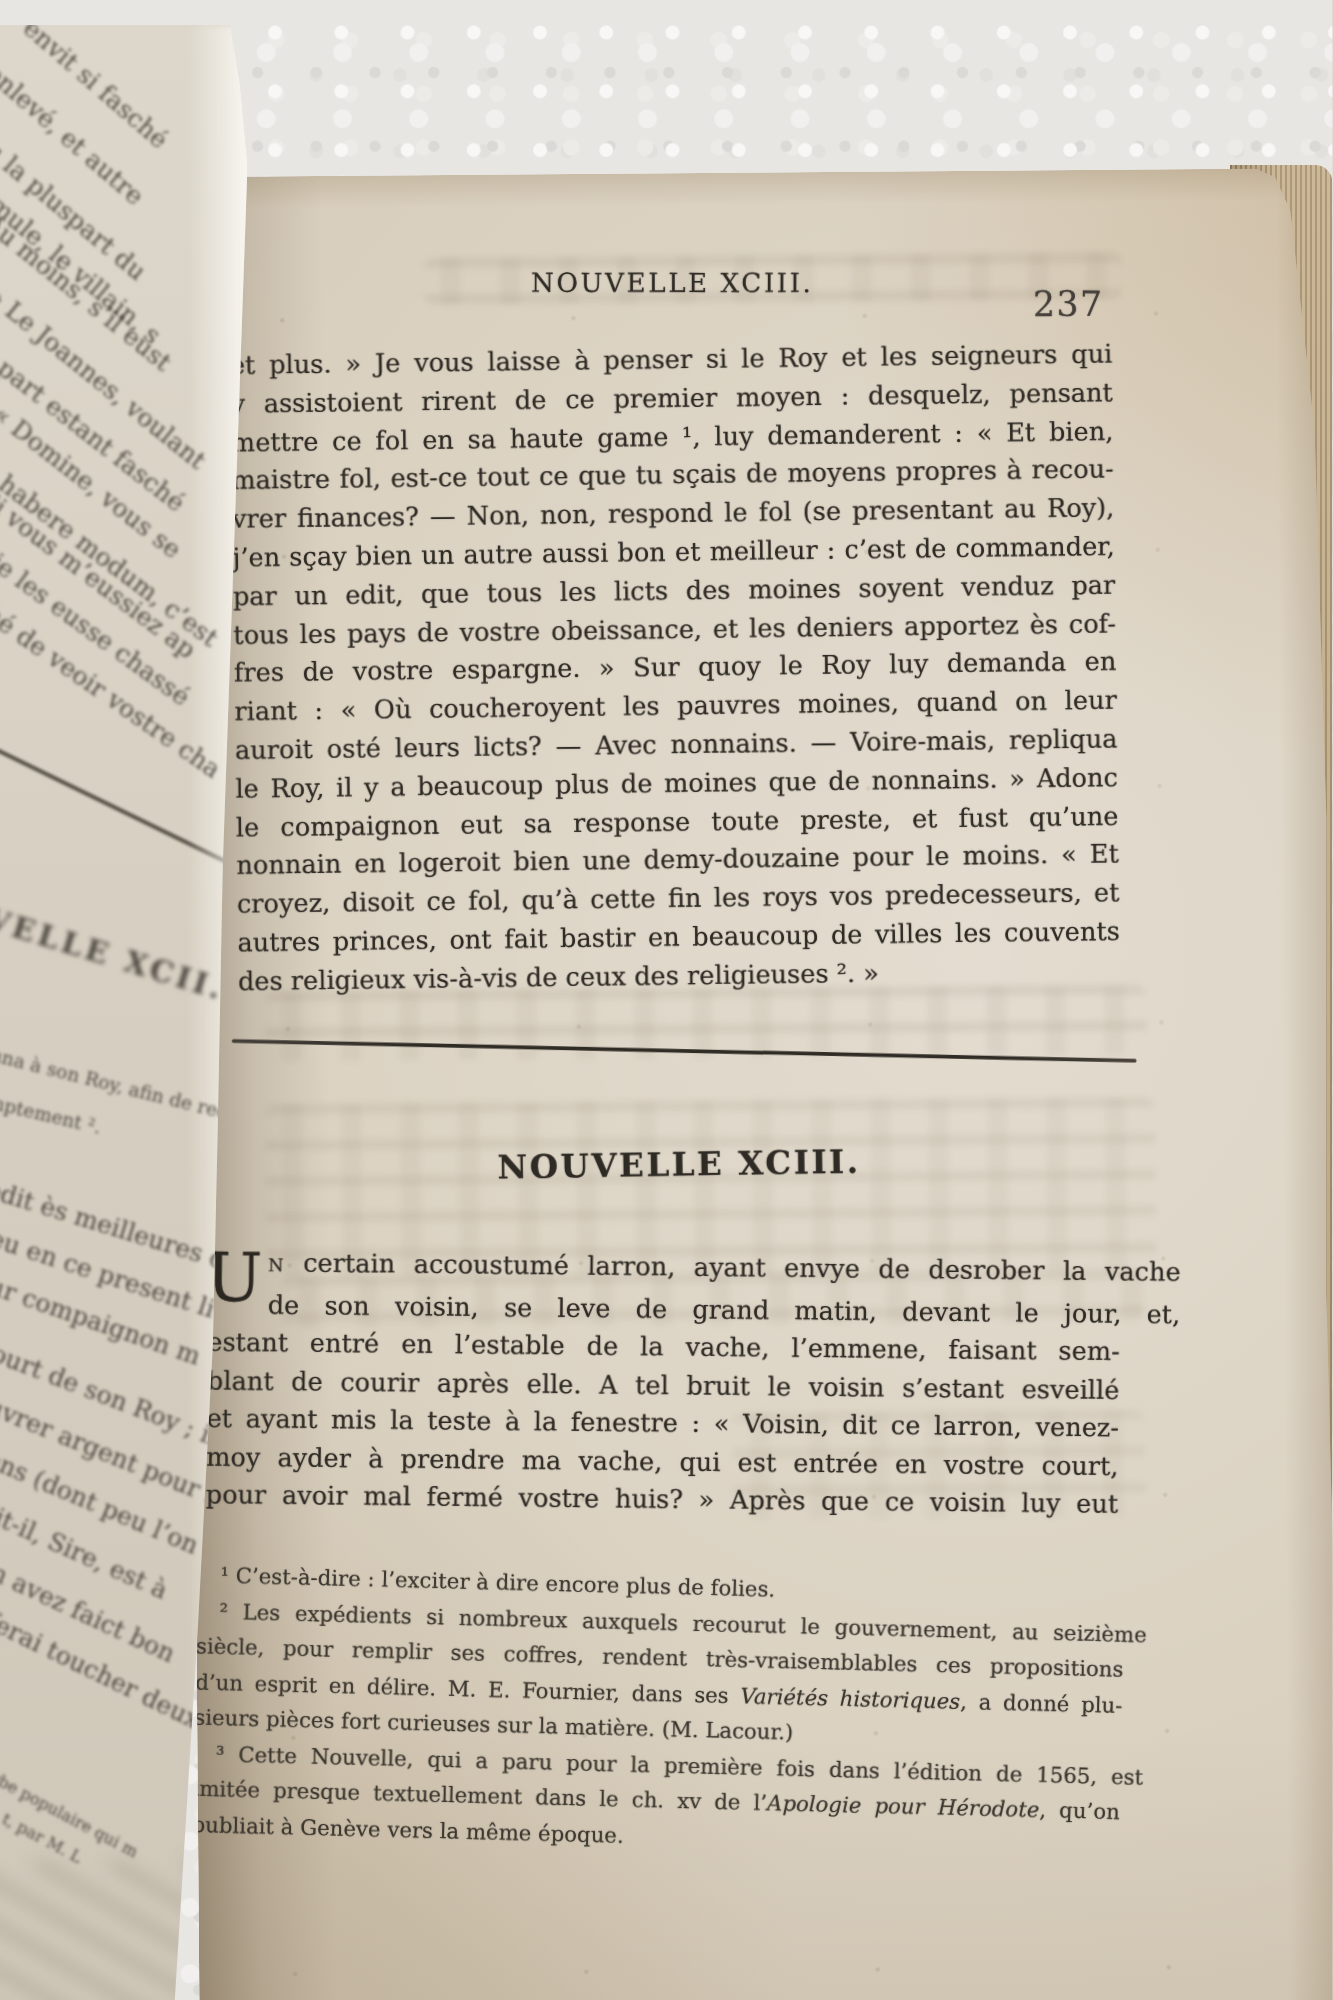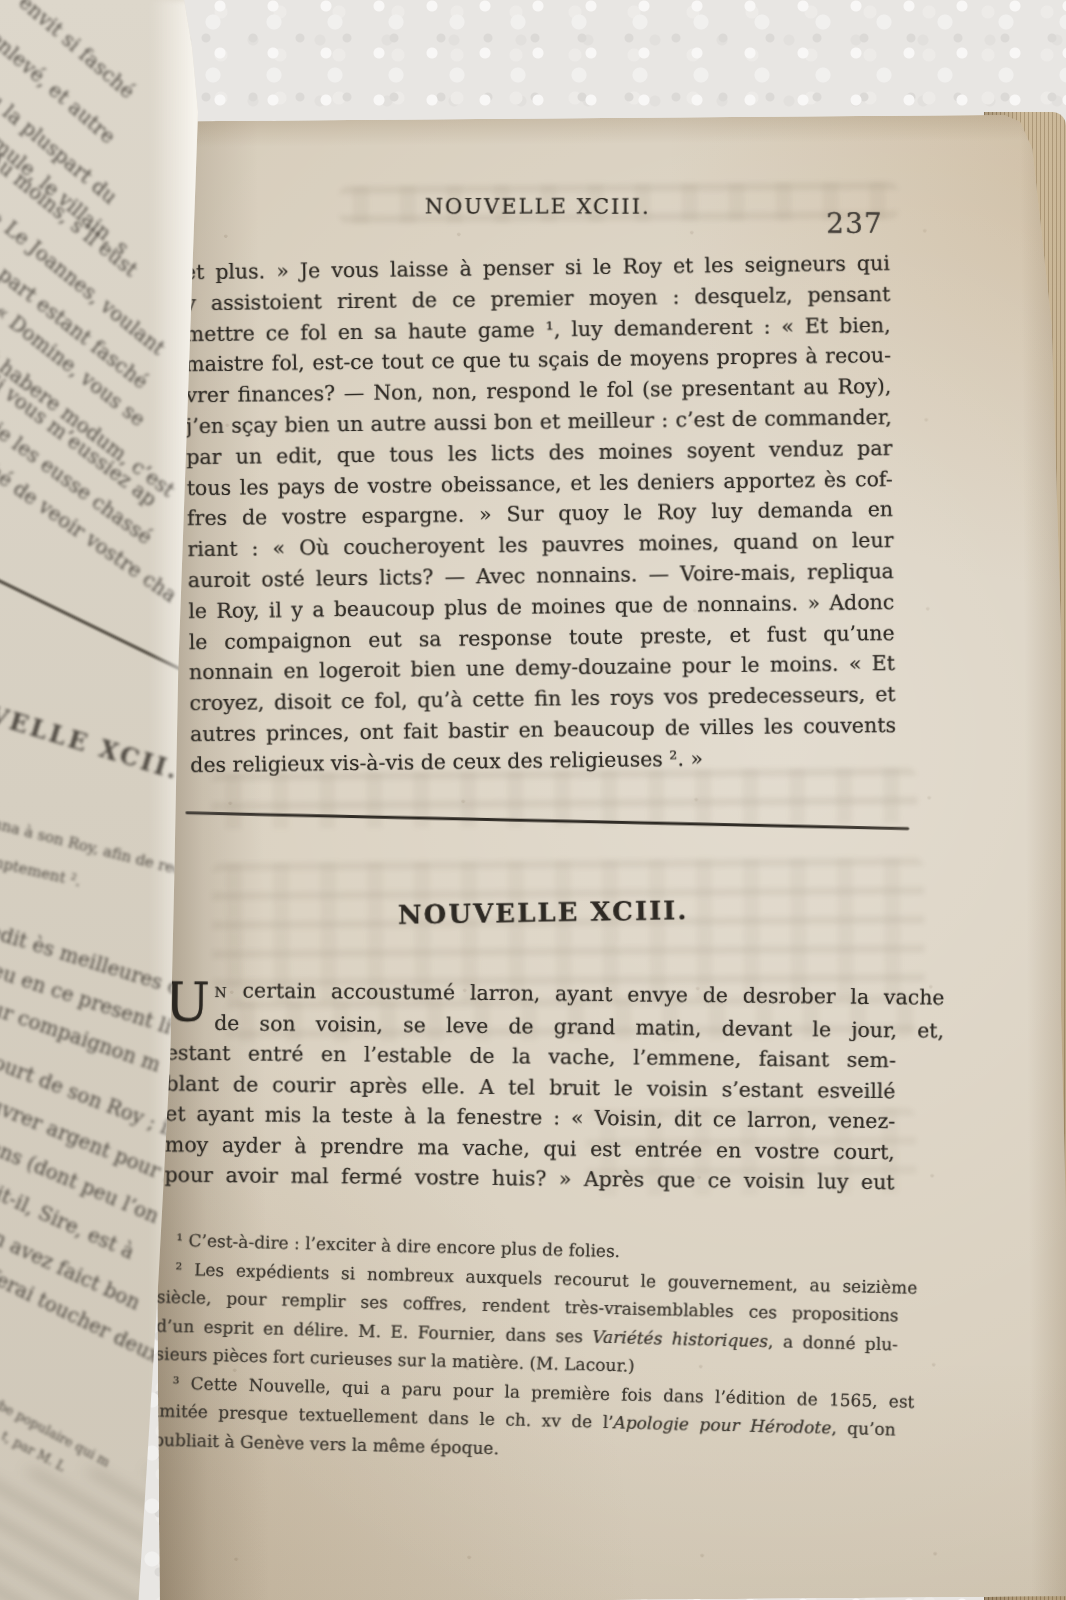--- a/index.html
+++ b/index.html
@@ -1,21 +1,21 @@
 <!DOCTYPE html>
 <html style="--ink: #2e2a24; --ink_soft: #3b362e; --paper: #d7cdbb; --wall: #e8e6e3; --edge: #c2ae8d; --edge_dark: #a08a66;"><head>
 <meta charset="utf-8">
 <style>
   html,body{margin:0;padding:0;}
   body{
     width:1066px;height:1600px;overflow:hidden;position:relative;
     font-family:"DejaVu Serif","Liberation Serif",serif;
     background:#e8e6e3;
   }
-  .photo{position:absolute;inset:0;}
+  .photo{position:absolute;inset:0;margin-top:20px;}
 
   
   .wall{
     position:absolute;inset:0;
     background-color:var(--wall,#e8e6e3);
     background-image:
       radial-gradient(circle at 8px 6px,  #f8f7f6 0 5px, transparent 6px),
       radial-gradient(circle at 30px 22px,#f1f0ee 0 7px, transparent 8px),
       radial-gradient(circle at 18px 38px,#dbd9d6 0 4px, transparent 5px),
       radial-gradient(circle at 44px 12px,#edebe8 0 6px, transparent 7px),

